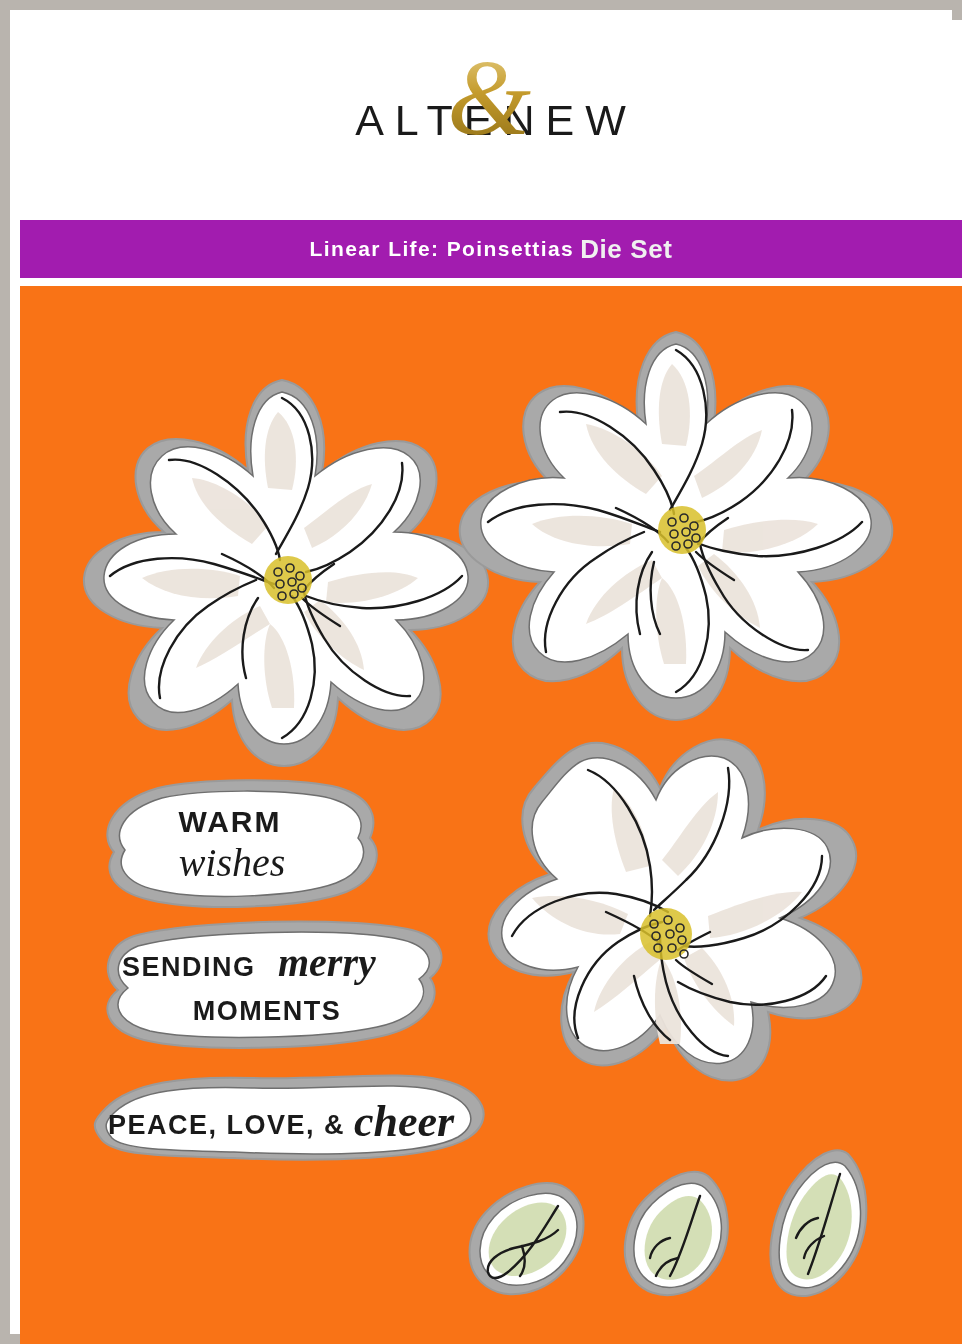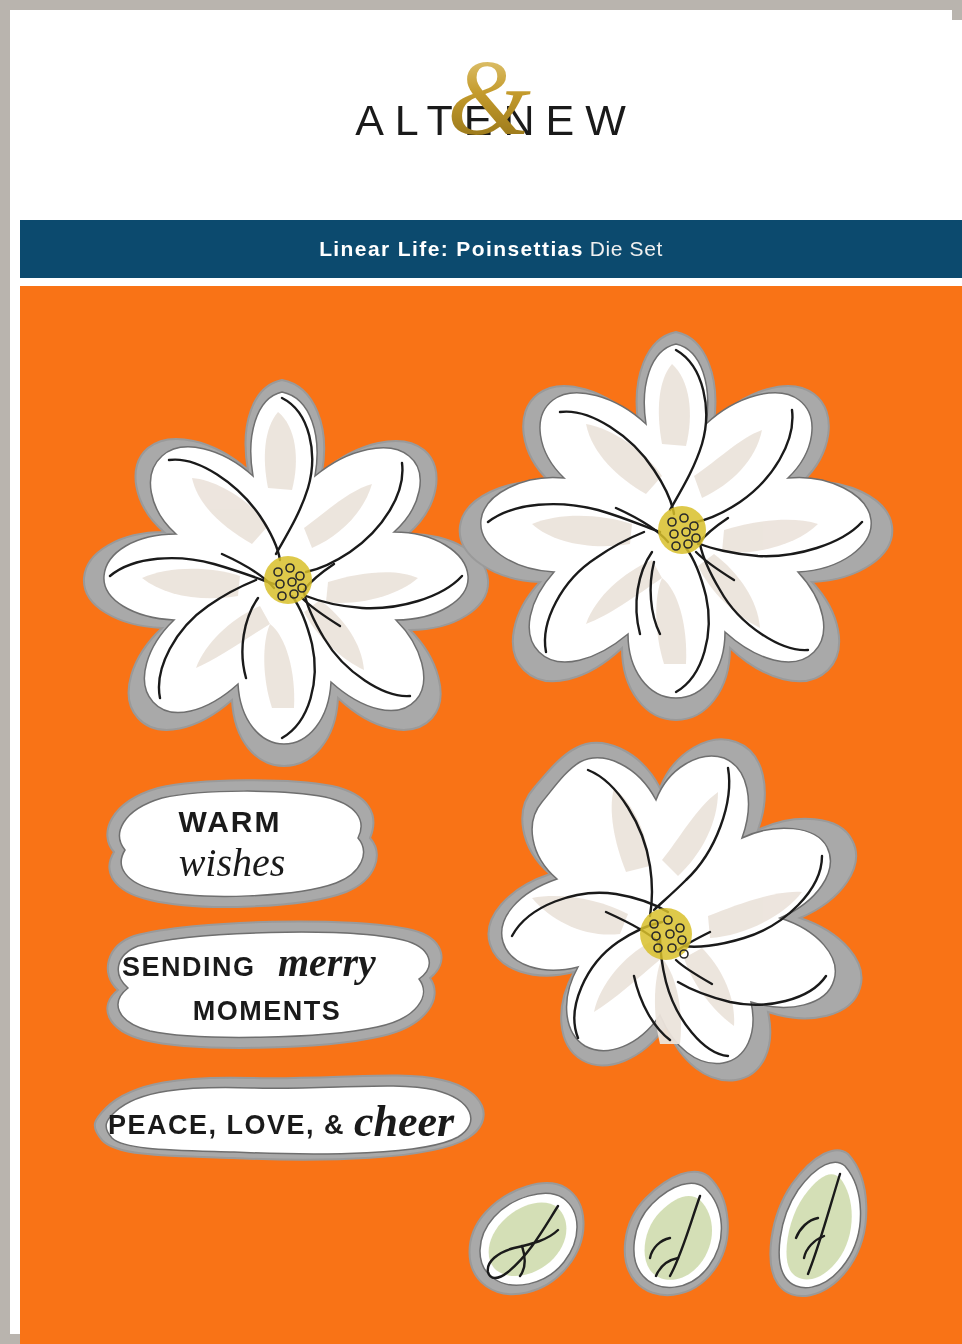--- a/index.html
+++ b/index.html
@@ -69,34 +69,34 @@
     -webkit-text-fill-color: transparent;
     line-height: 1;
     pointer-events: none;
   }
 
   
   .titlebar {
     position: absolute;
     left: 0; top: 200px;
     width: 942px; height: 58px;
-    background: #0c4a6e;
+    background: #a21caf;
     display: flex;
     align-items: center;
     justify-content: center;
     color: #ffffff;
   }
   .title-main {
     font-size: 21px;
     font-weight: bold;
     letter-spacing: 1.4px;
   }
   .title-sub {
-    font-size: 21px;
-    font-weight: 400;
+    font-size: 26px;
+    font-weight: 700;
     letter-spacing: 0.6px;
     margin-left: 6px;
     color: #f0f0f0;
   }
 
   
   .canvas {
     position: absolute;
     left: 0; top: 266px;
     width: 942px; height: 1228px;

